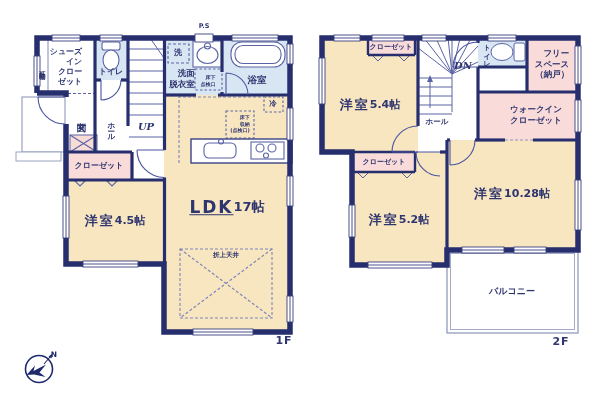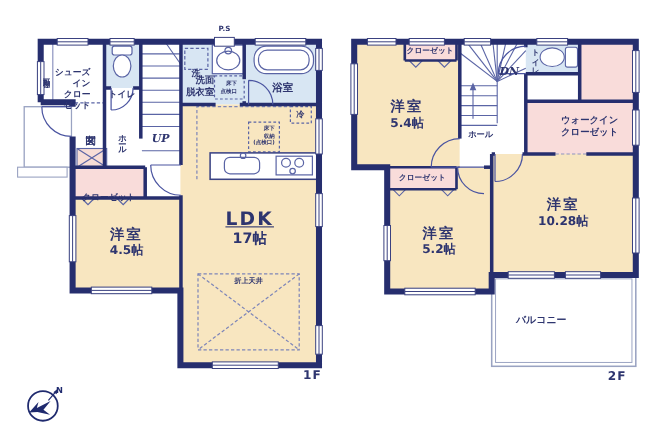--- a/index.html
+++ b/index.html
@@ -2,33 +2,33 @@
 <html><head>
 <meta charset="utf-8">
 <style>
   html,body{margin:0;padding:0;background:#fff;}
   #stage{position:relative;width:600px;height:400px;background:#ffffff;overflow:hidden;
          font-family:"DejaVu Sans",sans-serif;}
   #drawing{position:absolute;left:0;top:0;}
   .lbl{position:absolute;transform:translate(-50%,-50%);color:#2e356f;
        white-space:pre-line;text-align:right;line-height:1.25;font-weight:bold;}
   .vert{writing-mode:vertical-rl;letter-spacing:1px;line-height:1;}
-  .room{display:flex;flex-direction:column;align-items:center;line-height:1.15;}
+  .room{display:flex;align-items:center;line-height:1.15;}
   .rname{font-size:13px;letter-spacing:2px;}
   .rsize{font-size:11px;letter-spacing:0;}
   .big .rname{font-size:17px;letter-spacing:2px;text-decoration:underline;}
   .big .rsize{font-size:13px;}
   .fs5{font-size:5px;line-height:1.3;}
   .fs6{font-size:6.5px;}
   .fs7{font-size:7px;}
   .fs75{font-size:7.5px;}
-  .fs8{font-size:8px;margin-top:14px;}
+  .fs8{font-size:8px;}
   .fs85{font-size:8.5px;}
   .fs9{font-size:9px;}
-  .fs95{font-size:9.5px;}
+  .fs95{font-size:9.5px;font-family:Liberation Serif, serif;}
   .updn{font-family:"DejaVu Serif",serif;font-style:italic;font-size:10px;font-weight:bold;}
   .floorlbl{font-size:11px;letter-spacing:1px;}
   .company{font-size:12.5px;color:#c6c7cc;font-weight:bold;letter-spacing:1px;}
   .north{font-size:7.5px;color:#1f2a6e;}
 </style>
 </head>
 <body>
 
 <div id="stage">
 
@@ -315,29 +315,32 @@
   <div class="lbl fs6" style="left:226px;top:255px">折上天井</div>
   <div class="lbl floorlbl" style="left:284px;top:341px">1F</div>
 
   <div class="lbl fs7" style="left:391px;top:47px">クローゼット</div>
   <div class="lbl room" style="left:370px;top:105px">
     <span class="rname">洋室</span>
     <span class="rsize">5.4帖</span>
   </div>
   <div class="lbl updn" style="left:463px;top:66px">DN</div>
   <div class="lbl fs7 vert" style="left:486px;top:52px">トイレ</div>
+  <div class="lbl fs85" style="left:552px;top:64px">フリー
+スペース
+（納戸）</div>
   <div class="lbl fs85" style="left:536px;top:115px">ウォークイン
 クローゼット</div>
   <div class="lbl fs75" style="left:437px;top:122px">ホール</div>
   <div class="lbl fs7" style="left:384px;top:162px">クローゼット</div>
   <div class="lbl room" style="left:399px;top:220px">
     <span class="rname">洋室</span>
     <span class="rsize">5.2帖</span>
   </div>
   <div class="lbl room" style="left:512px;top:194px">
     <span class="rname">洋室</span>
     <span class="rsize">10.28帖</span>
   </div>
-  <div class="lbl fs9" style="left:492px;top:292px">バルコニー</div>
+  <div class="lbl fs9" style="left:512px;top:292px">バルコニー</div>
   <div class="lbl floorlbl" style="left:561px;top:342px">2F</div>
 
   <div class="lbl north" style="left:54px;top:355px">N</div>
 </div>
 
 </body></html>

